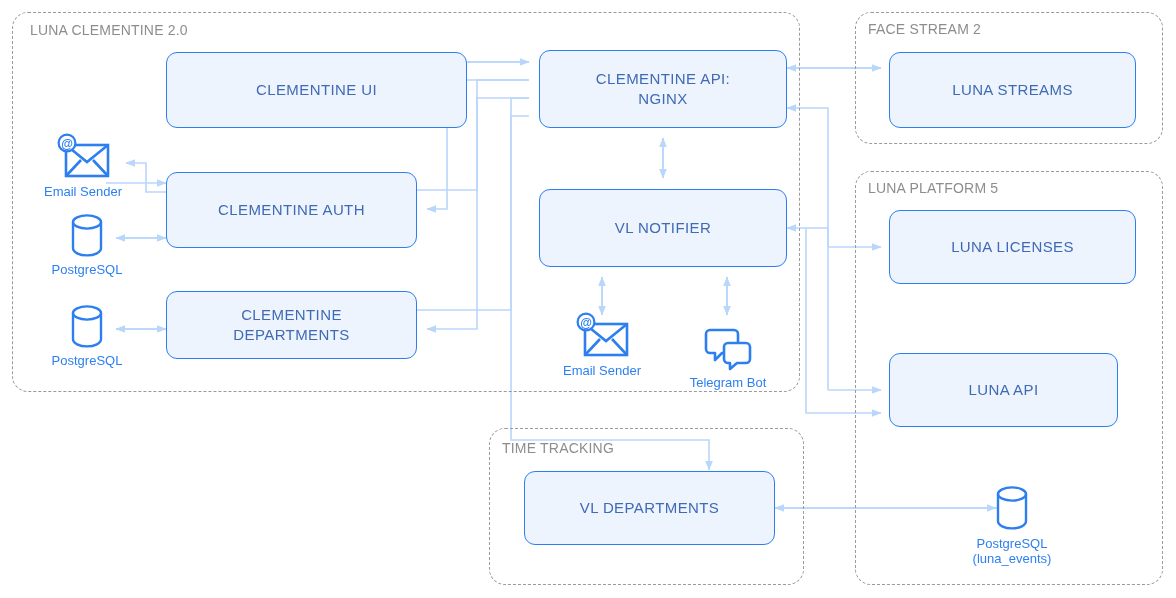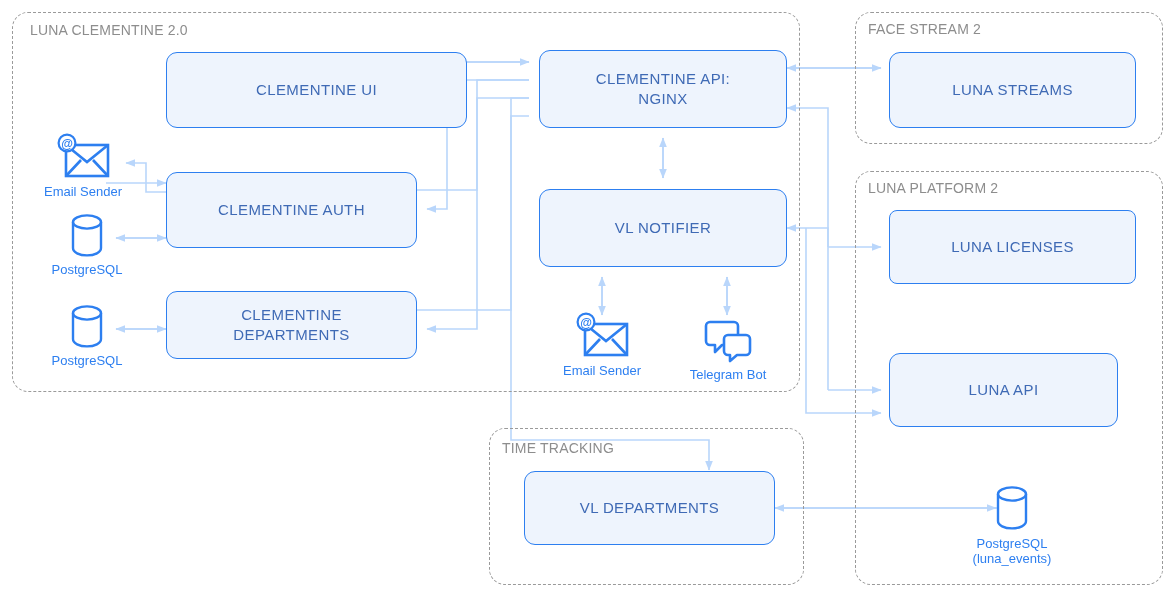--- a/index.html
+++ b/index.html
@@ -137,21 +137,21 @@
     </g>
   </svg>
 
   <div class="group" style="left:12px; top:12px; width:788px; height:380px;"></div>
   <div class="group-label" style="left:30px; top:22px;">LUNA CLEMENTINE 2.0</div>
 
   <div class="group" style="left:855px; top:12px; width:308px; height:132px;"></div>
   <div class="group-label" style="left:868px; top:21px;">FACE STREAM 2</div>
 
   <div class="group" style="left:855px; top:171px; width:308px; height:414px;"></div>
-  <div class="group-label" style="left:868px; top:180px;">LUNA PLATFORM 2</div>
+  <div class="group-label" style="left:868px; top:180px;">LUNA PLATFORM 5</div>
 
   <div class="group" style="left:489px; top:428px; width:315px; height:157px;"></div>
   <div class="group-label" style="left:502px; top:440px;">TIME TRACKING</div>
 
   <div class="node" style="left:166px; top:52px; width:301px; height:76px;">
     <span>CLEMENTINE UI</span>
   </div>
 
   <div class="node" style="left:539px; top:50px; width:248px; height:78px;">
     <span>CLEMENTINE API:
@@ -172,21 +172,21 @@
   </div>
 
   <div class="node" style="left:524px; top:471px; width:251px; height:74px;">
     <span>VL DEPARTMENTS</span>
   </div>
 
   <div class="node" style="left:889px; top:52px; width:247px; height:76px;">
     <span>LUNA STREAMS</span>
   </div>
 
-  <div class="node" style="left:889px; top:210px; width:247px; height:74px;border-radius:8px;">
+  <div class="node" style="left:889px; top:210px; width:247px; height:74px;">
     <span>LUNA LICENSES</span>
   </div>
 
   <div class="node" style="left:889px; top:353px; width:229px; height:74px;">
     <span>LUNA API</span>
   </div>
 
   <div class="ext" style="left:38px; top:133px; width:90px;">
     <span class="glyph">
       <svg width="60" height="47" viewBox="0 0 60 47">
@@ -226,21 +226,21 @@
         <rect x="13" y="12" width="42" height="31" fill="#ffffff" stroke="#2d7ff0" stroke-width="2.6"></rect>
         <path d="M13,12 L34,29 L55,12" fill="none" stroke="#2d7ff0" stroke-width="2.6"></path>
         <path d="M13,43 L28,27 M55,43 L40,27" fill="none" stroke="#2d7ff0" stroke-width="2.6"></path>
         <circle cx="14" cy="10" r="8.4" fill="#ffffff" stroke="#2d7ff0" stroke-width="2.2"></circle>
         <text x="14" y="14.6" font-family="'Liberation Sans',sans-serif" font-size="12" font-weight="bold" fill="#2d7ff0" text-anchor="middle">@</text>
       </svg>
     </span>
     <span class="cap">Email Sender</span>
   </div>
 
-  <div class="ext" style="left:681px; top:316px; width:94px;">
+  <div class="ext" style="left:681px; top:324px; width:94px;">
     <span class="glyph">
       <svg width="62" height="47" viewBox="0 0 62 47">
         <path d="M13,6 h24 a4,4 0 0 1 4,4 v15 a4,4 0 0 1 -4,4 h-12 l-7,7 v-7 h-5 a4,4 0 0 1 -4,-4 v-15 a4,4 0 0 1 4,-4 z" fill="#ffffff" stroke="#2d7ff0" stroke-width="2.6" stroke-linejoin="round"></path>
         <path d="M31,19 h18 a4,4 0 0 1 4,4 v12 a4,4 0 0 1 -4,4 h-9 l-7,6 v-6 h-2 a4,4 0 0 1 -4,-4 v-12 a4,4 0 0 1 4,-4 z" fill="#ffffff" stroke="#2d7ff0" stroke-width="2.6" stroke-linejoin="round"></path>
       </svg>
     </span>
     <span class="cap">Telegram Bot</span>
   </div>
 
   <div class="ext" style="left:952px; top:484px; width:120px;">

